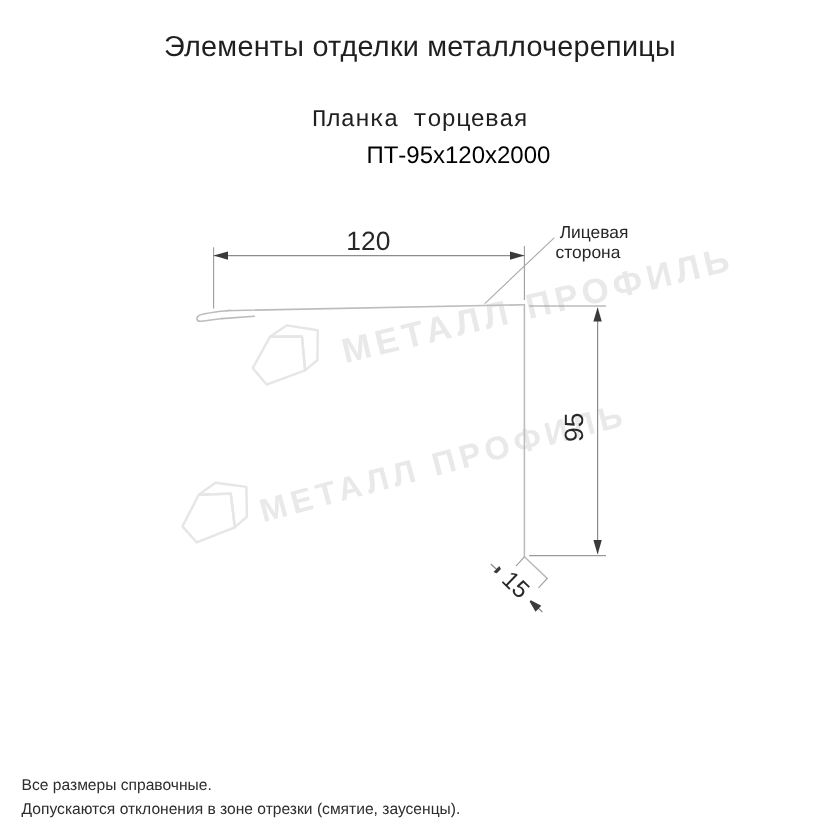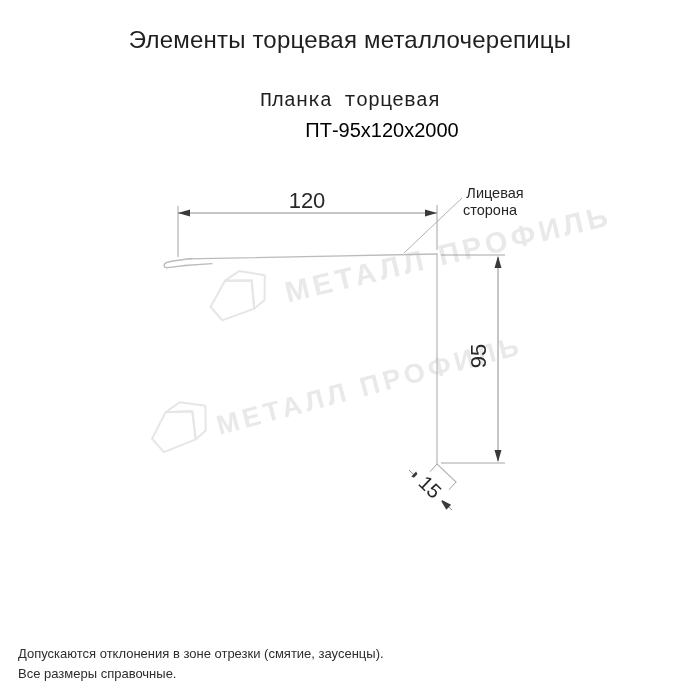--- a/index.html
+++ b/index.html
@@ -23,21 +23,21 @@
   .ext-line{stroke:#9a9a9a;stroke-width:0.9;fill:none;}
   .leader-line{stroke:#a8a8a8;stroke-width:0.9;fill:none;}
   .arrow{fill:#3a3a3a;stroke:none;}
   .wm-logo{stroke:#e6e6e6;stroke-width:2;fill:none;stroke-linejoin:round;}
 </style>
 </head>
 <body>
 
 <div class="canvas">
 
-  <div class="page-title">Элементы торцевая металлочерепицы</div>
+  <div class="page-title">Элементы отделки металлочерепицы</div>
   <div class="product-name">Планка торцевая</div>
   <div class="product-code">ПТ-95х120х2000</div>
 
   <svg class="drawing" width="700" height="700" viewBox="0 0 700 700">
 
     <g transform="translate(208,330) rotate(-13.5)">
       <g>
         <path class="wm-logo" d="M8,-22 L28,-44 L54,-38 L50,-10 L16,-6 Z"></path>
         <path class="wm-logo" d="M28,-44 L44,-50 L68,-40 L62,-16 L50,-10 L54,-38 Z"></path>
       </g>
@@ -88,17 +88,17 @@
     </g>
 
     <g>
       <line class="leader-line" x1="462" y1="198" x2="404" y2="253"></line>
       <text class="callout-text" x="495" y="198" text-anchor="middle">Лицевая</text>
       <text class="callout-text" x="490" y="215" text-anchor="middle">сторона</text>
     </g>
   </svg>
 
   <div class="footer">
+    <div>Все размеры справочные.</div>
     <div>Допускаются отклонения в зоне отрезки (смятие, заусенцы).</div>
-    <div>Все размеры справочные.</div>
   </div>
 
 </div>
 
 </body></html>

